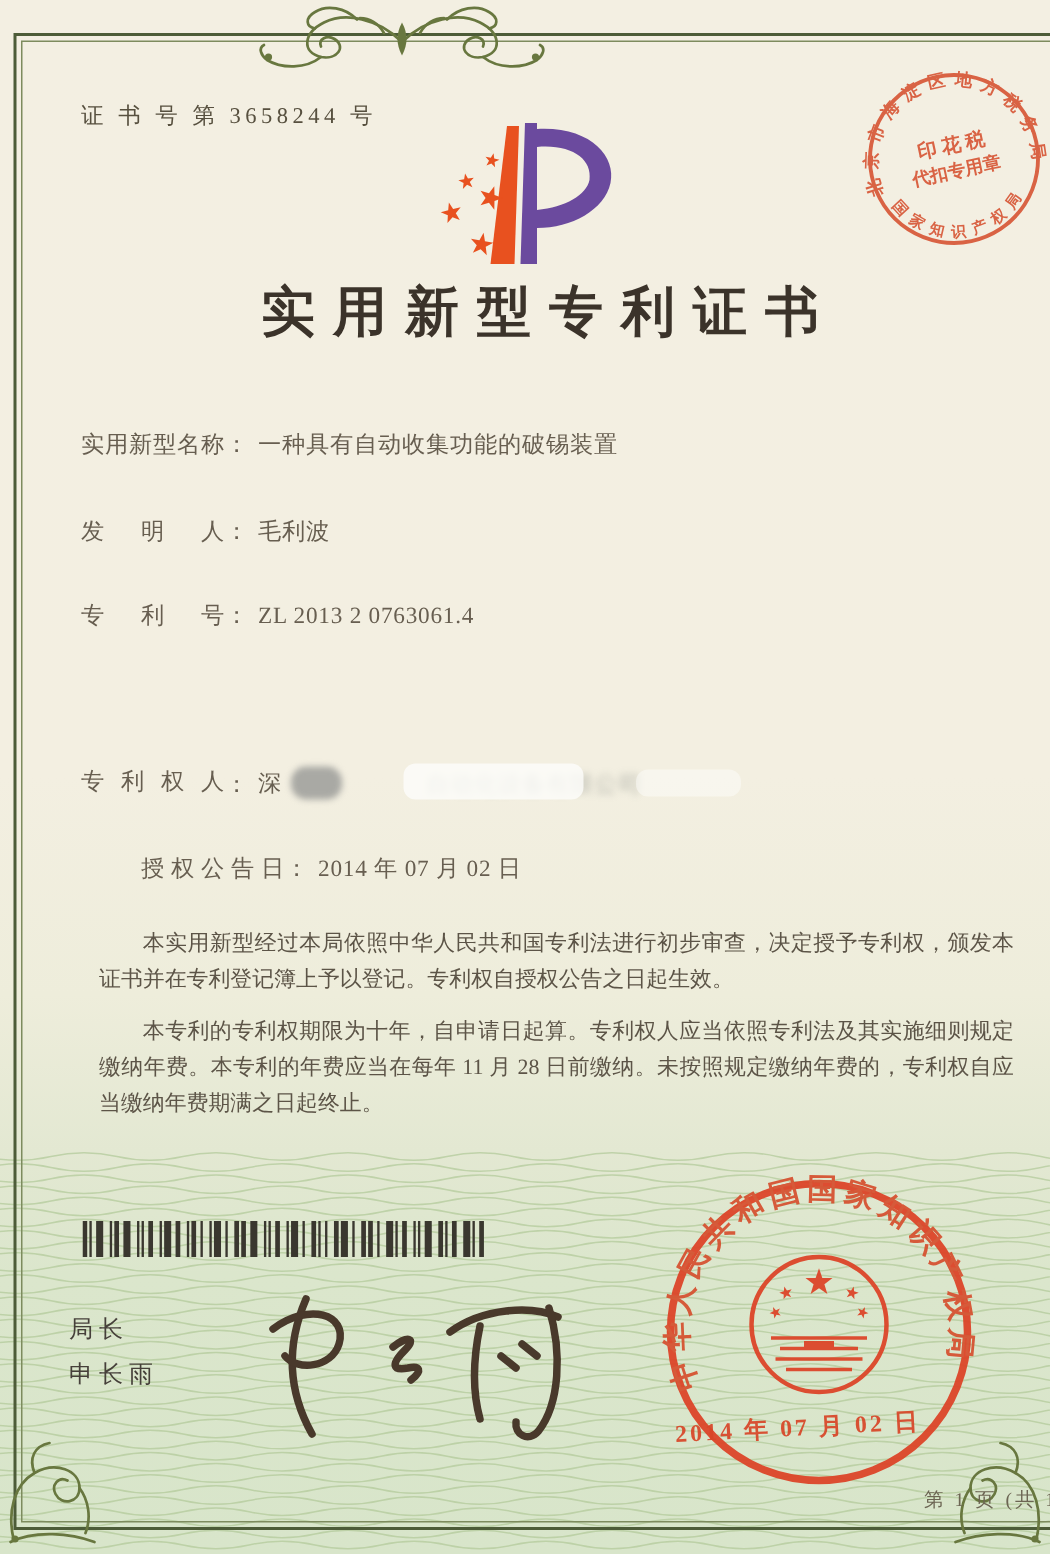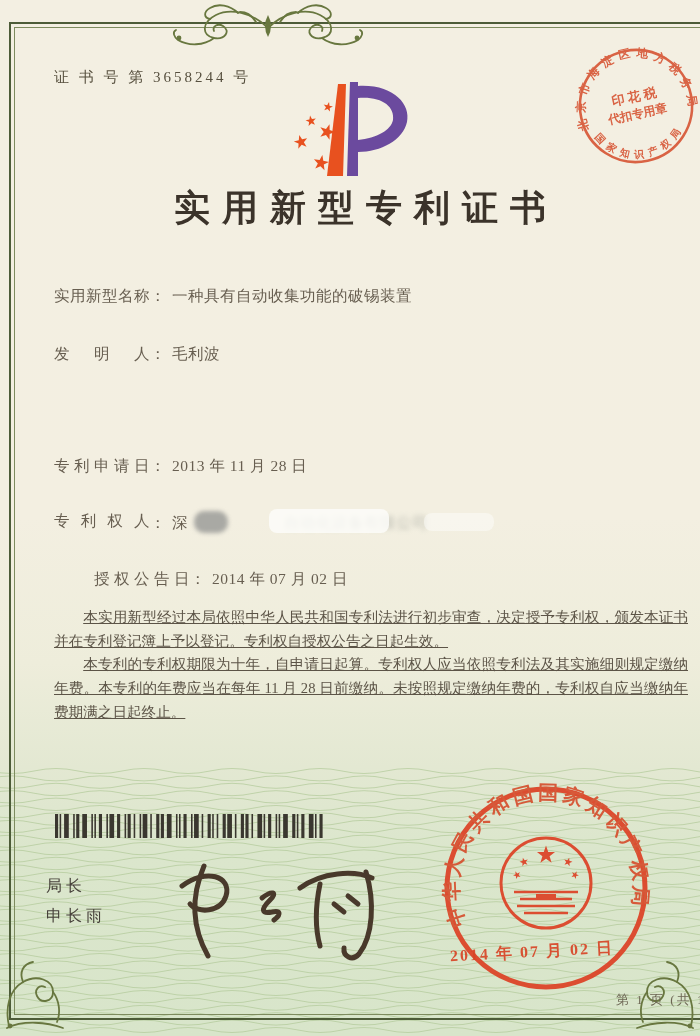--- a/index.html
+++ b/index.html
@@ -22,21 +22,21 @@
   .orn .fl{fill:#68773f;stroke:none;}
   
   .certno{left:54px;top:68px;font-size:15px;letter-spacing:3px;color:#57503f;z-index:3;}
   .title{left:0;right:0;top:184px;text-align:center;font-size:36px;font-weight:bold;
          letter-spacing:12px;color:#3b332a;z-index:3;}
   .frow{left:54px;right:40px;font-size:15.5px;color:#675e50;z-index:3;letter-spacing:.5px;}
   .flabel{display:inline-block;width:96px;text-align:justify;text-align-last:justify;vertical-align:top;}
   .fsep{margin-right:6px;}
   .paras{left:54px;right:44px;top:606px;font-size:14.6px;line-height:1.62;color:#5c5447;
          text-align:justify;z-index:3;}
-  .paras p{margin:0;text-indent:2em;text-decoration:underline;}
+  .paras p{margin:12px;text-indent:2em;}
   .director{left:46px;font-size:16px;color:#46403a;letter-spacing:4px;z-index:3;}
   .footer{left:0;right:0;top:991px;text-align:right;font-size:13px;color:#6c6553;letter-spacing:2px;z-index:3;}
   
   .blurred{filter:blur(2.5px);opacity:.6;color:#8e938c;}
   .smudge{display:inline-block;width:34px;height:22px;background:#a9a9a4;border-radius:10px;
           filter:blur(2px);vertical-align:middle;margin:0 4px 4px 6px;}
   .white-gap{display:inline-block;width:52px;height:10px;}
   .patch{position:absolute;background:rgba(252,252,250,.82);border-radius:8px;z-index:4;}
   .seal-date{left:450px;top:942px;font-size:16px;font-weight:bold;color:#d84527;
              letter-spacing:2px;z-index:5;transform:rotate(-3deg);opacity:.92;}
@@ -161,22 +161,22 @@
   </svg>
 
   <div class="abs frow" style="top:286px;">
     <span class="flabel">实用新型名称</span><span class="fsep">：</span><span>一种具有自动收集功能的破锡装置</span>
   </div>
 
   <div class="abs title">实用新型专利证书</div>
   <div class="abs frow" style="top:344px;">
     <span class="flabel">发明人</span><span class="fsep">：</span><span>毛利波</span>
   </div>
-  <div class="abs frow" style="top:456px;">
-    <span class="flabel">专利申请日</span><span class="fsep">：</span><span>2013 年 11 月 28 日</span>
+  <div class="abs frow" style="top:400px;">
+    <span class="flabel">专利号</span><span class="fsep">：</span><span>ZL 2013 2 0763061.4</span>
   </div>
   <div class="abs frow" style="top:511px;">
     <span class="flabel">专利权人</span><span class="fsep">：</span><span>深</span><span class="smudge"></span><span class="white-gap"></span><span class="blurred">自动化设备有限公司</span>
     <div class="patch" style="left:215px;top:-2px;width:120px;height:24px;"></div>
     <div class="patch" style="left:370px;top:2px;width:70px;height:18px;opacity:.6;"></div>
   </div>
   <div class="abs frow" style="top:569px;margin-left:40px;">
     <span class="flabel">授权公告日</span><span class="fsep">：</span><span>2014 年 07 月 02 日</span>
   </div>
 

